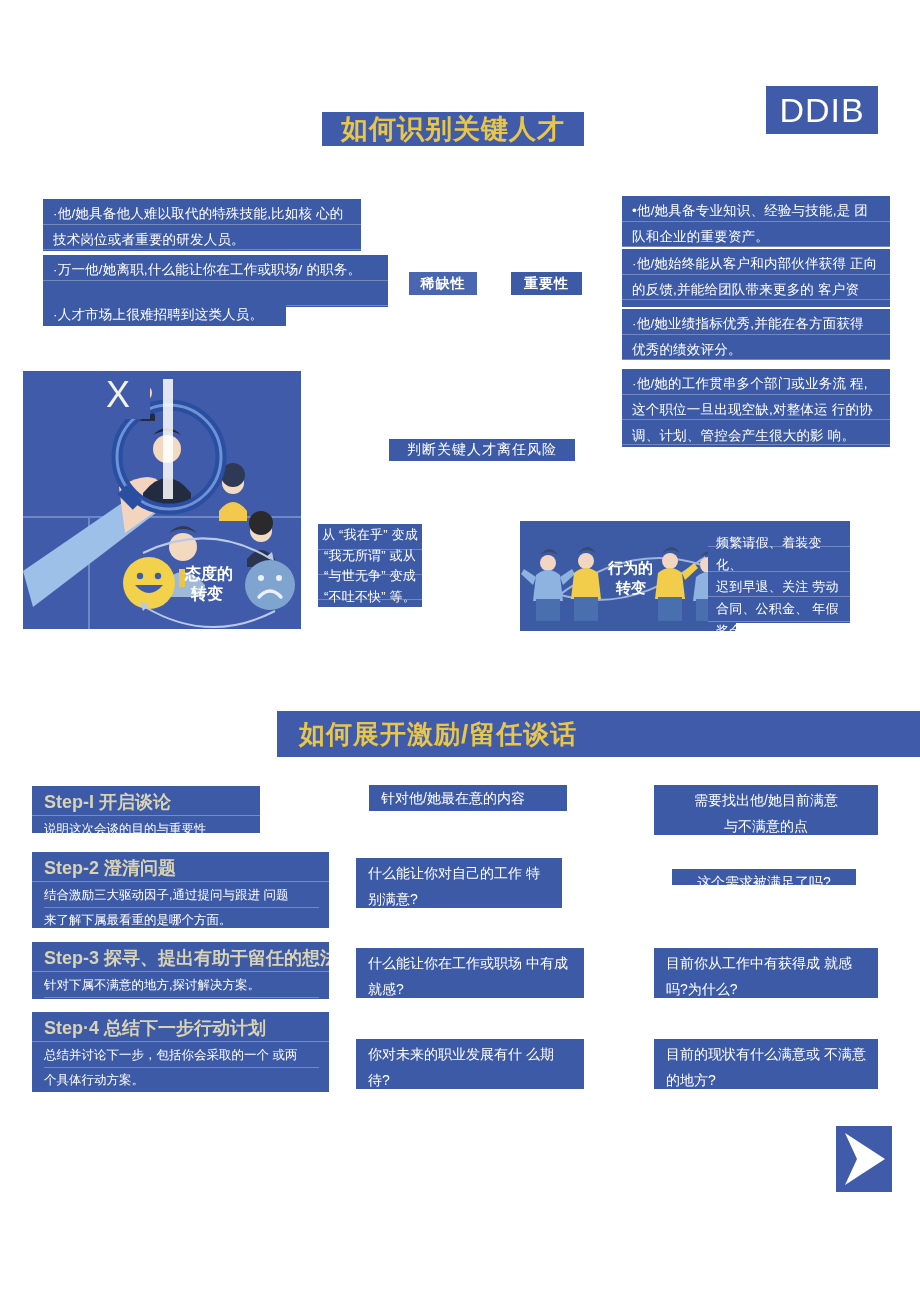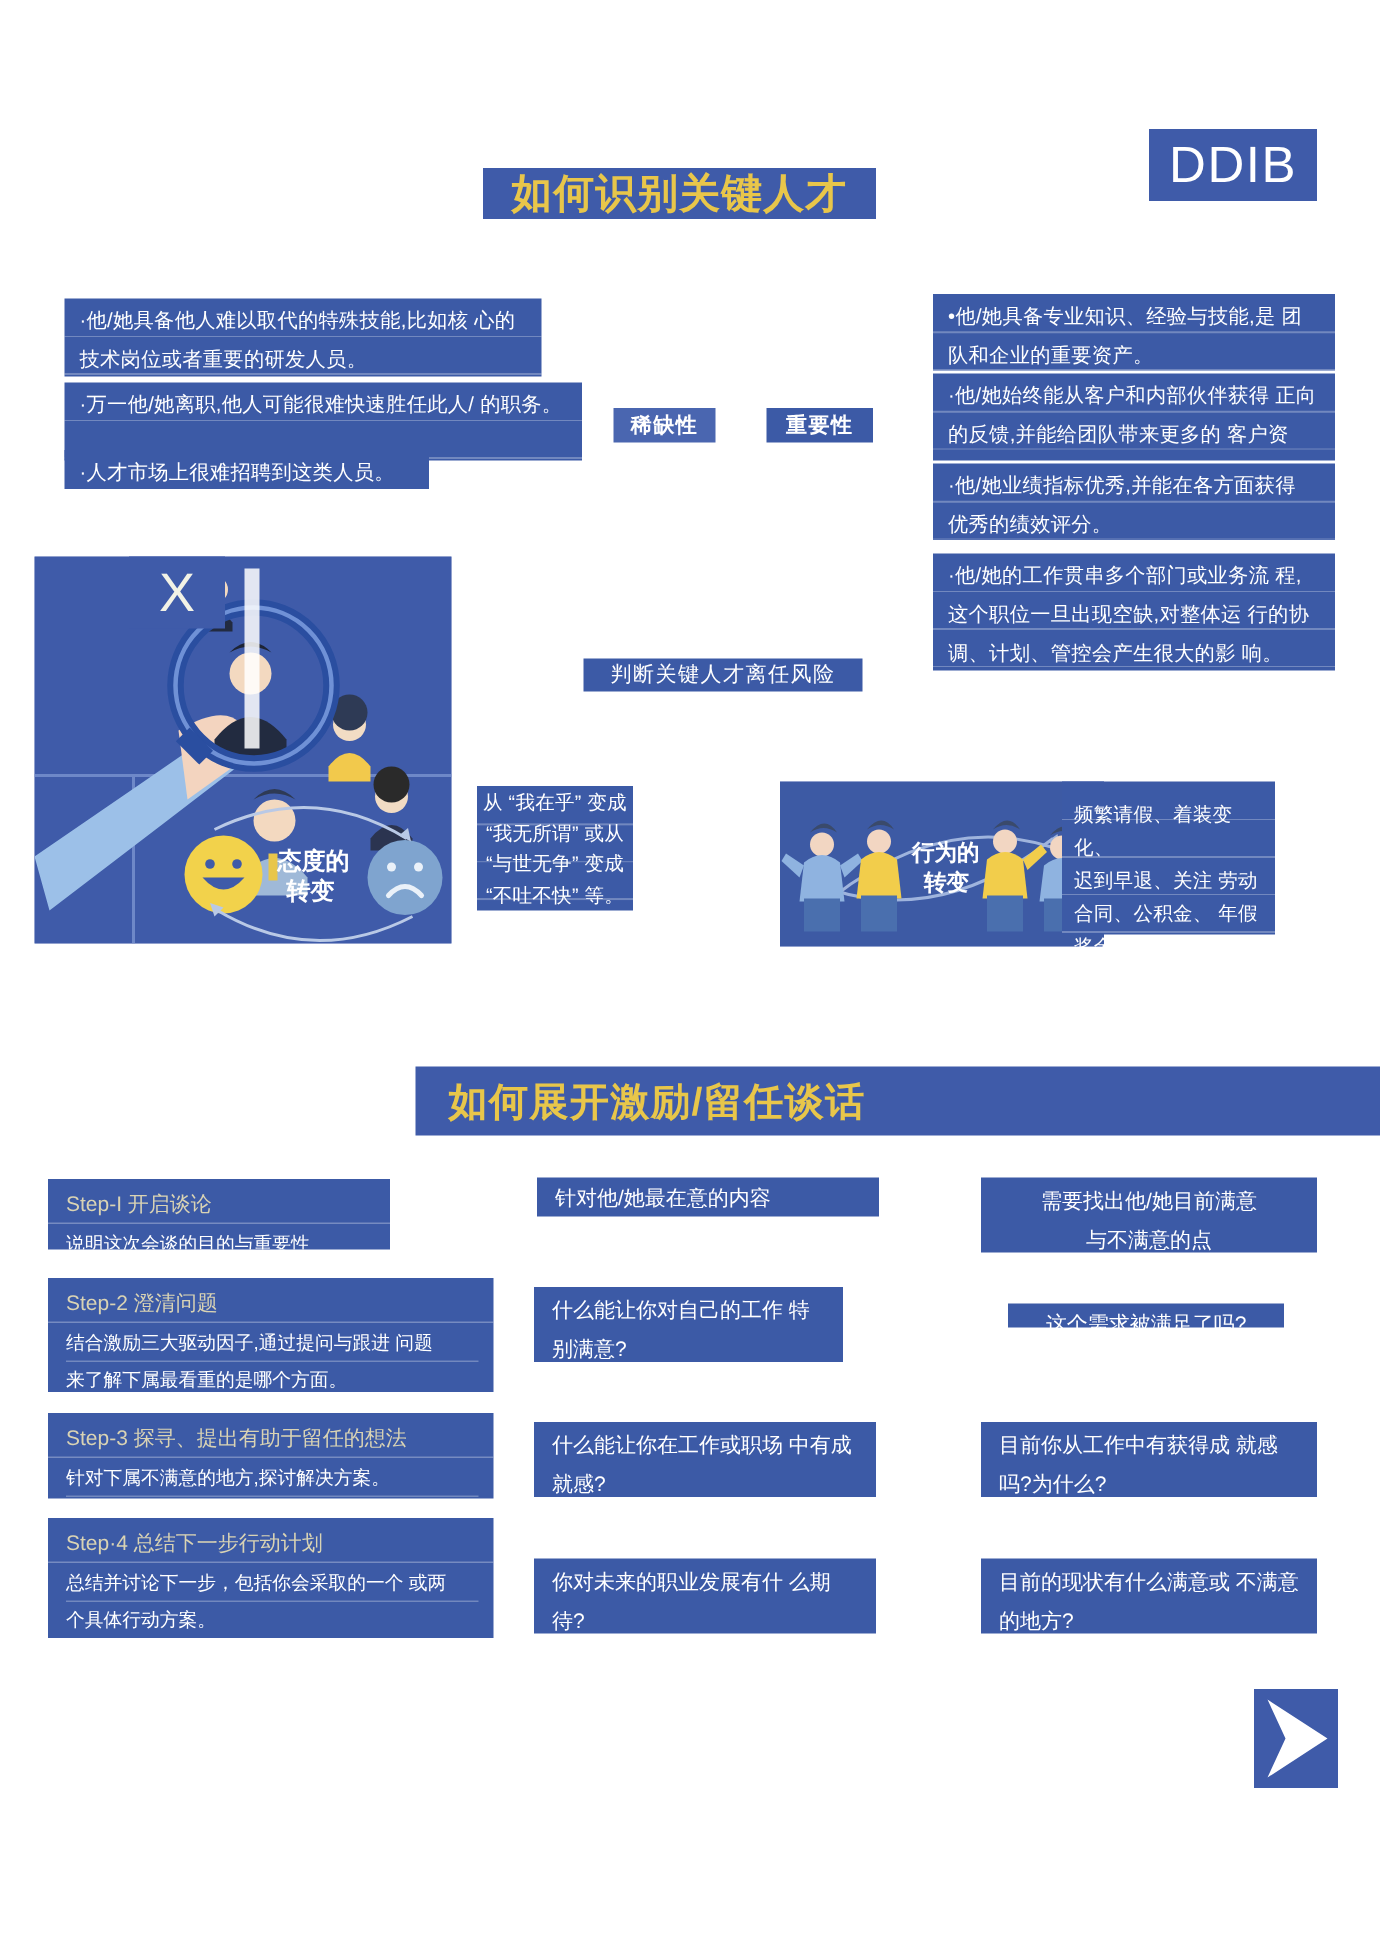--- a/index.html
+++ b/index.html
@@ -91,25 +91,26 @@
 
   
   .step {
     position: absolute;
     background: #3c5aa6;
     box-sizing: border-box;
     overflow: hidden;
   }
   .step .hd {
     color: #d9d3b4;
-    font-size: 14px;
+    font-size: 18px;
     line-height: 26px;
     padding: 3px 0 0 12px;
     border-bottom: 1px solid rgba(255,255,255,.30);
     white-space: nowrap;
+    font-weight: bold;
   }
   .step .bd {
     color: #ffffff;
     font-size: 12.5px;
     line-height: 24px;
     padding: 1px 10px 0 12px;
   }
   .step .bd .ln { border-bottom: 1px solid rgba(255,255,255,.28); }
 
   
@@ -161,21 +162,21 @@
 
   <div class="title-band t1" style="left:322px; top:112px; width:262px; height:34px;">
     <span>如何识别关键人才</span>
   </div>
 
   <div class="bx pad ruled" style="left:43px; top:199px; width:318px; height:52px; line-height:26px;">
     <span>·他/她具备他人难以取代的特殊技能,比如核 心的技术岗位或者重要的研发人员。</span>
   </div>
 
   <div class="bx pad ruled" style="left:43px; top:255px; width:345px; height:52px; line-height:26px;">
-    <span>·万一他/她离职,他人可能很难快速胜任此人/ 的职务。</span>
+    <span>·万一他/她离职,什么能让你在工作或职场/ 的职务。</span>
   </div>
 
   <div class="bx pad" style="left:43px; top:300px; width:243px; height:26px; line-height:26px;">
     <span>·人才市场上很难招聘到这类人员。</span>
   </div>
 
   <div class="pill light" style="left:386px; top:272px; width:68px; height:23px;">
     <span>稀缺性</span>
   </div>
   <div class="pill" style="left:488px; top:272px; width:71px; height:23px;">
@@ -336,21 +337,21 @@
   </div>
 
   <div class="step" style="left:32px; top:1012px; width:297px; height:80px;">
     <div class="hd">Step·4 总结下一步行动计划</div>
     <div class="bd">
       <div class="ln">总结并讨论下一步，包括你会采取的一个 或两</div>
       <div>个具体行动方案。</div>
     </div>
   </div>
 
-  <div class="qbox" style="left:358px; top:785px; width:228px; height:26px; line-height:23px;">
+  <div class="qbox" style="left:369px; top:785px; width:198px; height:26px; line-height:23px;">
     <span>针对他/她最在意的内容</span>
   </div>
 
   <div class="qbox ruled" style="left:356px; top:858px; width:206px; height:50px;">
     <span>什么能让你对自己的工作 特别满意?</span>
   </div>
 
   <div class="qbox ruled" style="left:356px; top:948px; width:228px; height:50px;">
     <span>什么能让你在工作或职场 中有成就感?</span>
   </div>

